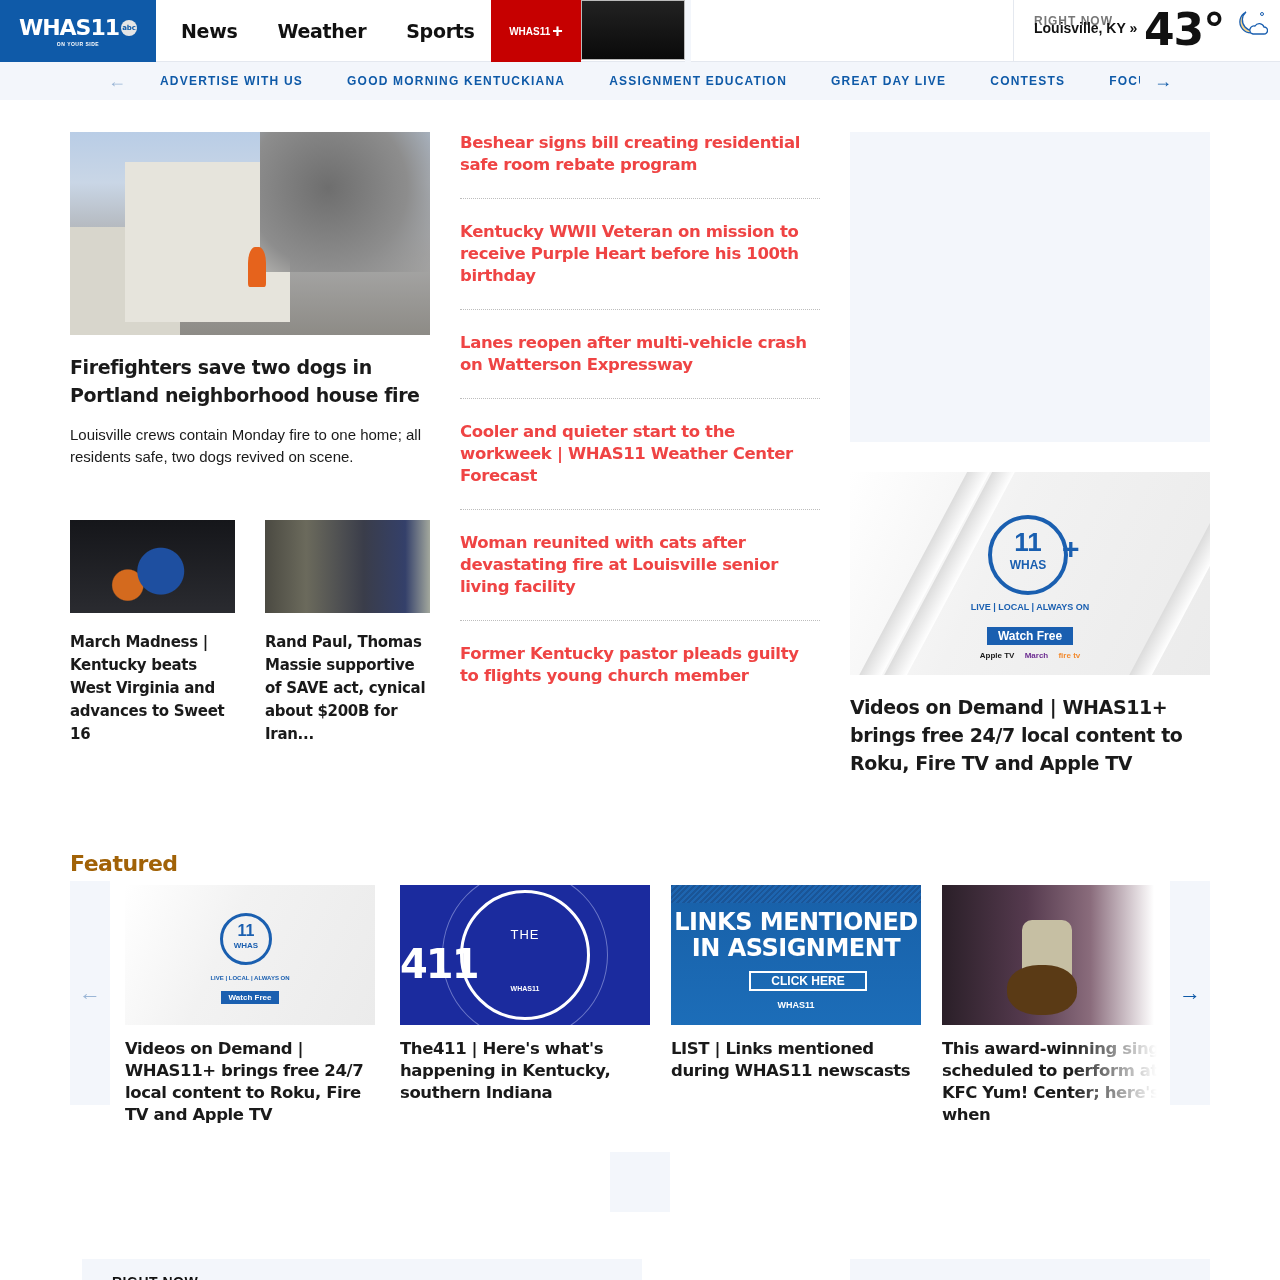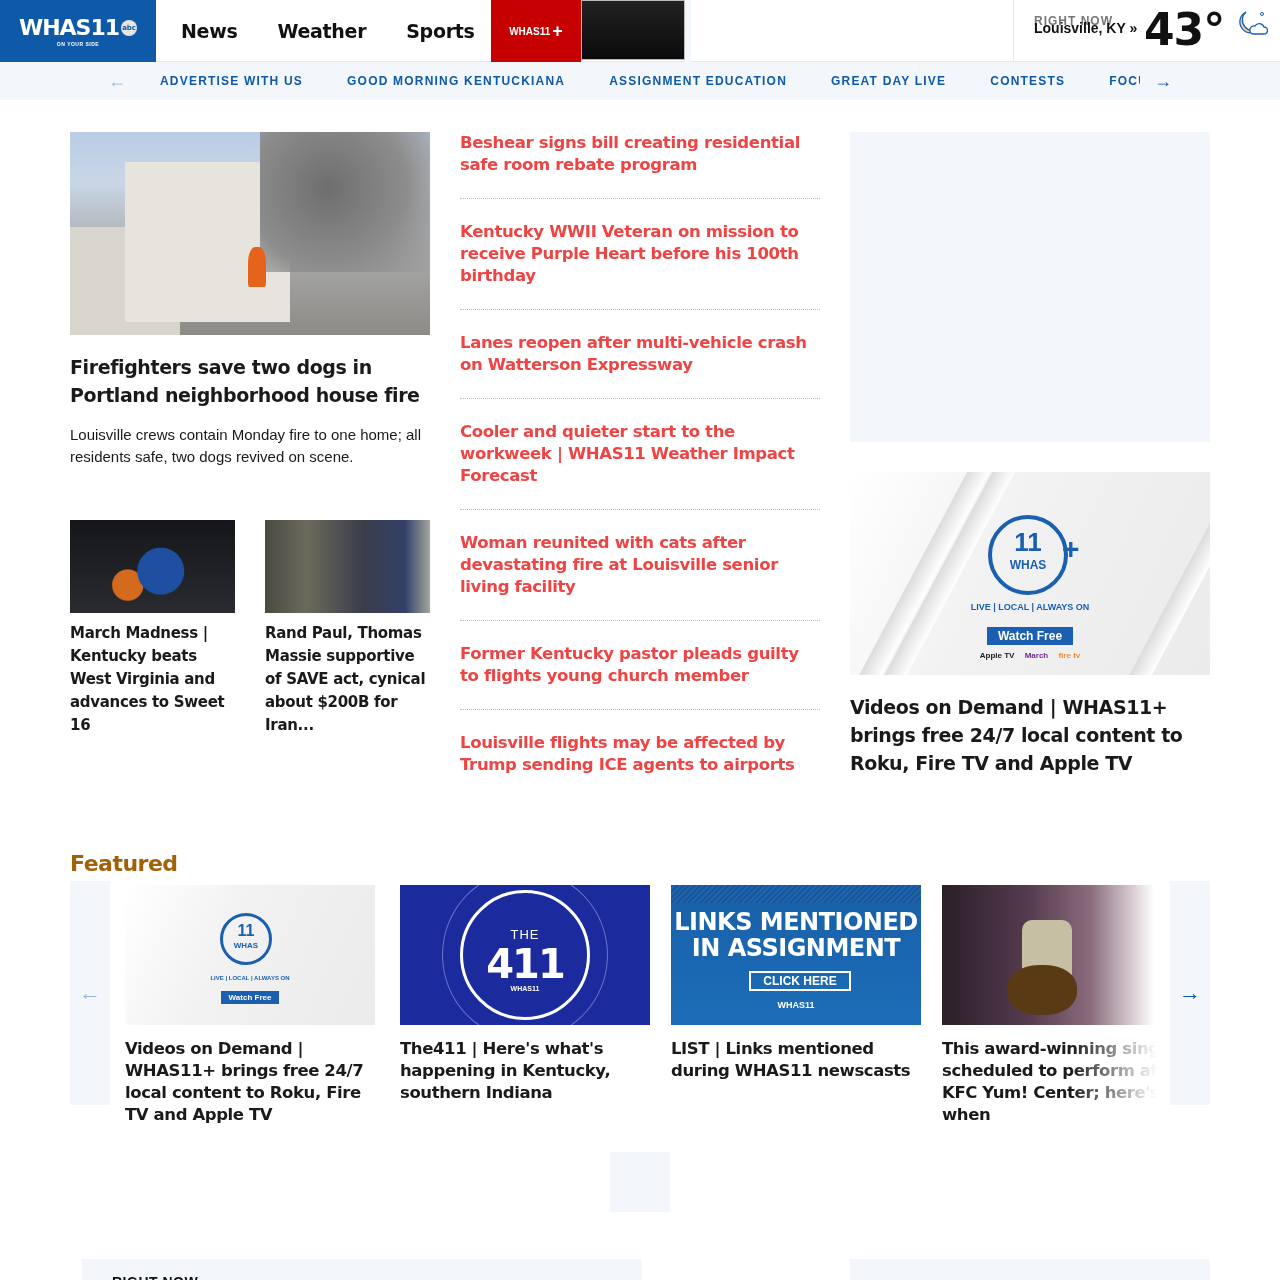--- a/index.html
+++ b/index.html
@@ -37,21 +37,21 @@
   .hero-img { position: absolute; left: 70px; top: 132px; width: 360px; height: 203px; overflow: hidden;
     background: linear-gradient(180deg, #b9cde6 0%, #c9d6e6 25%, #a9a9a9 60%, #8d8b86 100%); }
   .hero-img .house { position: absolute; left: 55px; top: 30px; width: 165px; height: 160px; background: #e6e4dc; }
   .hero-img .house2 { position: absolute; left: 0; top: 95px; width: 110px; height: 108px; background: #d8d6cc; }
   .hero-img .smoke { position: absolute; left: 190px; top: 0; width: 170px; height: 140px; background: radial-gradient(circle at 40% 40%, #6e6e6e, #8d8d8d 60%, rgba(160,160,160,0.3)); }
   .hero-img .fire { position: absolute; left: 178px; top: 115px; width: 18px; height: 40px; background: #e6631c; border-radius: 40% 40% 10% 10%; }
   .hero-title { position: absolute; left: 70px; top: 353px; width: 362px; font-size: 19px; line-height: 28px; font-weight: 700; color: #1a1a1a; font-family: "DejaVu Sans", sans-serif; letter-spacing: -0.4px; }
   .hero-desc { position: absolute; left: 70px; top: 424px; width: 355px; font-size: 15px; line-height: 22px; color: #1a1a1a; }
   .small-card { position: absolute; top: 520px; width: 165px; }
   .small-card .img { width: 165px; height: 93px; }
-  .small-card .t { margin-top: 9px; font-size: 15px; line-height: 23px; font-weight: 700; color: #1a1a1a; font-family: "DejaVu Sans", sans-serif; letter-spacing: -0.3px; }
+  .small-card .t { margin-top: 18px; font-size: 15px; line-height: 23px; font-weight: 700; color: #1a1a1a; font-family: "DejaVu Sans", sans-serif; letter-spacing: -0.3px; }
   .img-basket { background: radial-gradient(circle at 55% 55%, #1e4fa0 0 22%, transparent 23%), radial-gradient(circle at 35% 70%, #d46a1e 0 12%, transparent 13%), linear-gradient(#15161a, #2a2b30); }
   .img-paul { background: linear-gradient(90deg, #4b4a42 0%, #6b6a5c 25%, #3a3d4a 60%, #34406a 85%, #a3a89d 100%); }
 
   
   .headlines { position: absolute; left: 460px; top: 132px; width: 360px; }
   .headline { padding-bottom: 22px; margin-bottom: 22px; border-bottom: 1px dotted #bdbdbd; font-size: 16.5px; line-height: 22px; font-weight: 700; color: #ef4444; font-family: "DejaVu Sans", sans-serif; letter-spacing: -0.35px; }
   .headline:last-child { border-bottom: none; }
 
   
   .ad-box { position: absolute; left: 850px; top: 132px; width: 360px; height: 310px; background: #f3f6fb; }
@@ -75,26 +75,26 @@
   .car-arrow.prev { left: 0; color: #9bb6d6; }
   .car-arrow.next { left: 1100px; color: #0f5aa8; }
   .fcard { position: absolute; top: 4px; width: 250px; }
   .fcard .img { width: 250px; height: 140px; position: relative; overflow: hidden; }
   .fcard .t { margin-top: 13px; font-size: 16.5px; line-height: 22px; font-weight: 700; color: #1a1a1a; font-family: "DejaVu Sans", sans-serif; letter-spacing: -0.4px; }
   .fcard.fade .t { -webkit-mask-image: linear-gradient(90deg, #000 60%, transparent 100%); mask-image: linear-gradient(90deg, #000 60%, transparent 100%); }
   .img-411 { background: #1b2b9e; }
   .img-411 .ring { position: absolute; left: 60px; top: 5px; width: 130px; height: 130px; border: 3px solid #fff; border-radius: 50%; }
   .img-411 .ring2 { position: absolute; left: 42px; top: -15px; width: 166px; height: 170px; border: 1px solid #6b77c8; border-radius: 50%; }
   .img-411 .the { position: absolute; left: 0; width: 250px; top: 42px; text-align: center; color: #fff; font-size: 13px; letter-spacing: 1px; }
-  .img-411 .num { position: absolute; left: 0; width: 250px; top: 56px; text-align: center; color: #fff; font-size: 40px; font-weight: 900; font-family: "DejaVu Sans", sans-serif; letter-spacing: -2px; }
+  .img-411 .num { position: absolute; left: 0; width: 250px; top: 56px; text-align: left; color: #fff; font-size: 40px; font-weight: 900; font-family: "DejaVu Sans", sans-serif; letter-spacing: -2px; }
   .img-411 .brand { position: absolute; left: 0; width: 250px; top: 100px; text-align: center; color: #fff; font-size: 7px; font-weight: 900; }
   .img-links { background: linear-gradient(180deg, #1860a8 0%, #1c6db8 100%); color: #fff; text-align: center; }
   .img-links .top { position: absolute; left: 0; top: 0; width: 250px; height: 18px; background: repeating-linear-gradient(135deg, #1a5597 0 2px, #1d65b0 2px 4px); }
   .img-links .l1 { position: absolute; left: 0; width: 250px; top: 24px; font-size: 24px; font-weight: 900; line-height: 26px; font-family: "DejaVu Sans", sans-serif; letter-spacing: -0.5px; }
-  .img-links .click { position: absolute; left: 78px; top: 86px; width: 102px; height: 20px; border: 2px solid #fff; font-size: 12px; font-weight: 700; line-height: 16px; }
+  .img-links .click { position: absolute; left: 78px; top: 86px; width: 118px; height: 20px; border: 2px solid #fff; font-size: 12px; font-weight: 700; line-height: 16px; }
   .img-links .brand { position: absolute; left: 0; width: 250px; top: 115px; font-size: 9px; font-weight: 900; }
   .img-singer { background: linear-gradient(90deg, #2a1f28 0%, #553a4e 40%, #8a6c7c 70%, #fff 100%); }
   .img-singer .guitar { position: absolute; left: 65px; top: 80px; width: 70px; height: 50px; background: #5a3a15; border-radius: 45%; }
   .img-singer .body { position: absolute; left: 80px; top: 35px; width: 50px; height: 70px; background: #c6bfa3; border-radius: 10px; }
 
   .ad-small { position: absolute; left: 610px; top: 1152px; width: 60px; height: 60px; background: #f3f6fb; }
   .bottom-left { position: absolute; left: 82px; top: 1259px; width: 560px; height: 30px; background: #f3f6fb; }
   .bottom-left .t { position: absolute; left: 30px; top: 15px; font-size: 14px; font-weight: 700; color: #111; letter-spacing: 0.5px; }
   .bottom-right { position: absolute; left: 850px; top: 1259px; width: 360px; height: 30px; background: #f3f6fb; }
 </style>
@@ -160,24 +160,23 @@
 </div>
 <div class="small-card" style="left:265px">
   <div class="img img-paul"></div>
   <div class="t">Rand Paul, Thomas Massie supportive of SAVE act, cynical about $200B for Iran...</div>
 </div>
 
 <div class="headlines">
   <div class="headline">Beshear signs bill creating residential safe room rebate program</div>
   <div class="headline">Kentucky WWII Veteran on mission to receive Purple Heart before his 100th birthday</div>
   <div class="headline">Lanes reopen after multi-vehicle crash on Watterson Expressway</div>
-  <div class="headline">Cooler and quieter start to the workweek | WHAS11 Weather Impact Forecast</div>
+  <div class="headline">Cooler and quieter start to the workweek | WHAS11 Weather Center Forecast</div>
   <div class="headline">Woman reunited with cats after devastating fire at Louisville senior living facility</div>
   <div class="headline">Former Kentucky pastor pleads guilty to flights young church member</div>
-  <div class="headline">Louisville flights may be affected by Trump sending ICE agents to airports</div>
 </div>
 
 <div class="ad-box"></div>
 <div class="promo-img">
   <div class="stripe" style="left:60px"></div>
   <div class="stripe" style="left:85px"></div>
   <div class="stripe" style="left:330px"></div>
   <div class="circle">
     <div class="n">11</div>
     <div class="w">WHAS</div>

